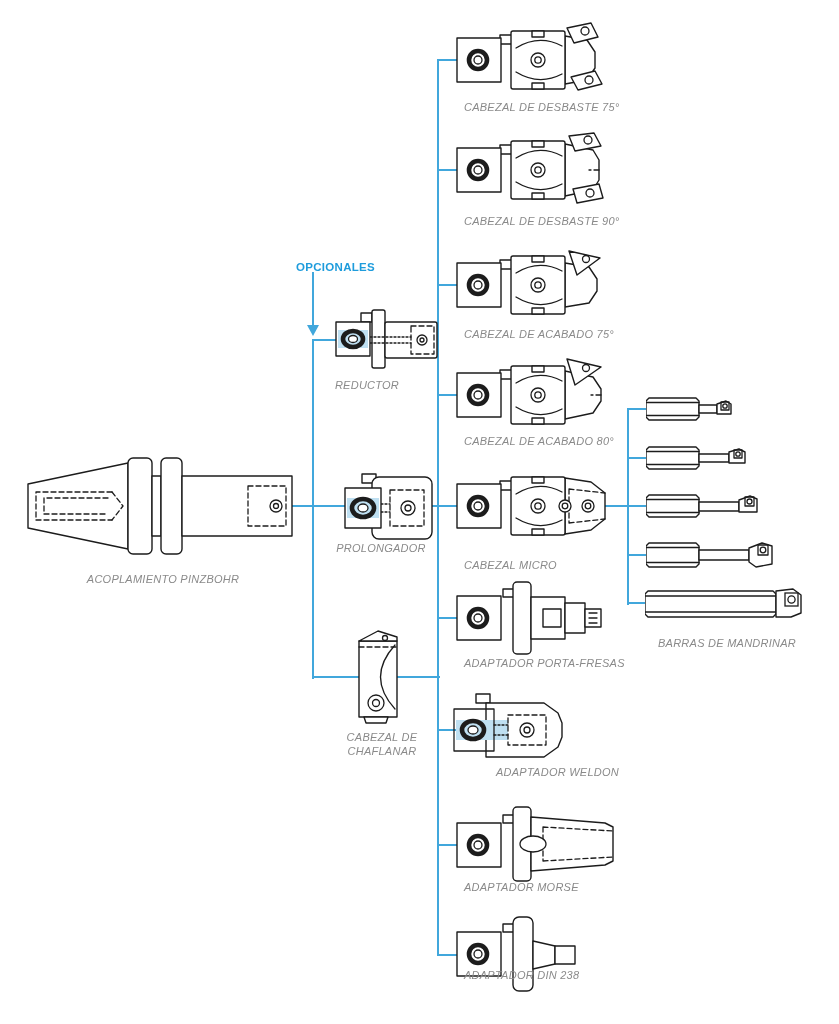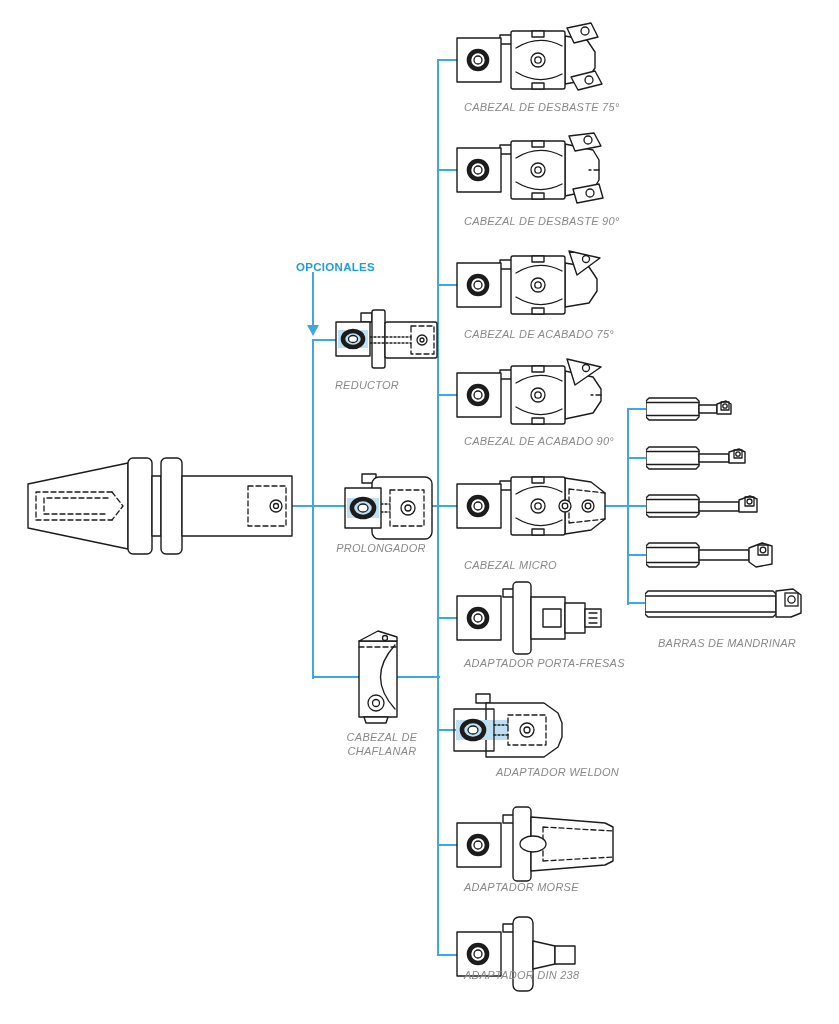--- a/index.html
+++ b/index.html
@@ -90,20 +90,21 @@
     <polyline class="ln dash" points="88,42 99,56 88,70"></polyline>
     <polyline class="ln dash" points="84,48 20,48 20,64 84,64"></polyline>
     <rect class="fw" x="104" y="8" width="24" height="96" rx="5"></rect>
     <rect class="fw" x="128" y="26" width="9" height="60"></rect>
     <rect class="fw" x="137" y="8" width="21" height="96" rx="5"></rect>
     <rect class="fw" x="158" y="26" width="110" height="60"></rect>
     <rect class="ln dash" x="224" y="36" width="38" height="40"></rect>
     <circle class="ln" cx="252" cy="56" r="6"></circle>
       <circle class="ln" cx="252" cy="56" r="2.5"></circle>
   </svg>
+  <div class="lbl" style="left:40px;top:572px;width:246px;">ACOPLAMIENTO PINZBOHR</div>
 
   <div class="opttitle" style="left:296px;top:254px;margin-top:7px;">OPCIONALES</div>
 
   <svg class="node" style="left:334px;top:309px;" width="106" height="62" viewBox="0 0 106 62">
     <rect class="fw" x="27" y="4" width="11" height="9"></rect>
     <rect class="fw" x="38" y="1" width="13" height="58" rx="2"></rect>
     <rect class="fw" x="51" y="13" width="52" height="36" rx="2"></rect>
     <rect class="ln dash" x="77" y="17" width="23" height="28"></rect>
     <circle class="ln" cx="88" cy="31" r="5"></circle>
       <circle class="ln" cx="88" cy="31" r="2"></circle>
@@ -171,21 +172,21 @@
   </svg>
   <div class="lbl la" style="left:464px;top:327px;">CABEZAL DE ACABADO 75°</div>
 
   <svg class="node" style="left:455px;top:355px;" width="150" height="80" viewBox="0 0 150 80">
     <polygon class="fw" points="110,16 138,22 146,34 146,46 138,58 110,64"></polygon>
     <path class="ln dash" d="M146,40 H136"></path>
     <polygon class="fw" points="112,4 146,12 120,30"></polygon>
       <circle class="ln" cx="131" cy="13" r="3.5"></circle>
     <use href="#g-headbase"></use>
   </svg>
-  <div class="lbl la" style="left:464px;top:434px;">CABEZAL DE ACABADO 90°</div>
+  <div class="lbl la" style="left:464px;top:434px;">CABEZAL DE ACABADO 80°</div>
 
   <svg class="node" style="left:455px;top:466px;" width="152" height="80" viewBox="0 0 152 80">
     <polygon class="fw" points="110,12 136,16 150,27 150,53 136,64 110,68"></polygon>
     <path class="ln dash" d="M114,23 L150,27 M114,57 L150,53 M114,23 V57"></path>
     <use href="#g-headbase"></use>
     <circle class="lnw" cx="110" cy="40" r="6"></circle>
       <circle class="ln" cx="110" cy="40" r="2.8"></circle>
     <circle class="lnw" cx="133" cy="40" r="6"></circle>
       <circle class="ln" cx="133" cy="40" r="2.8"></circle>
   </svg>

